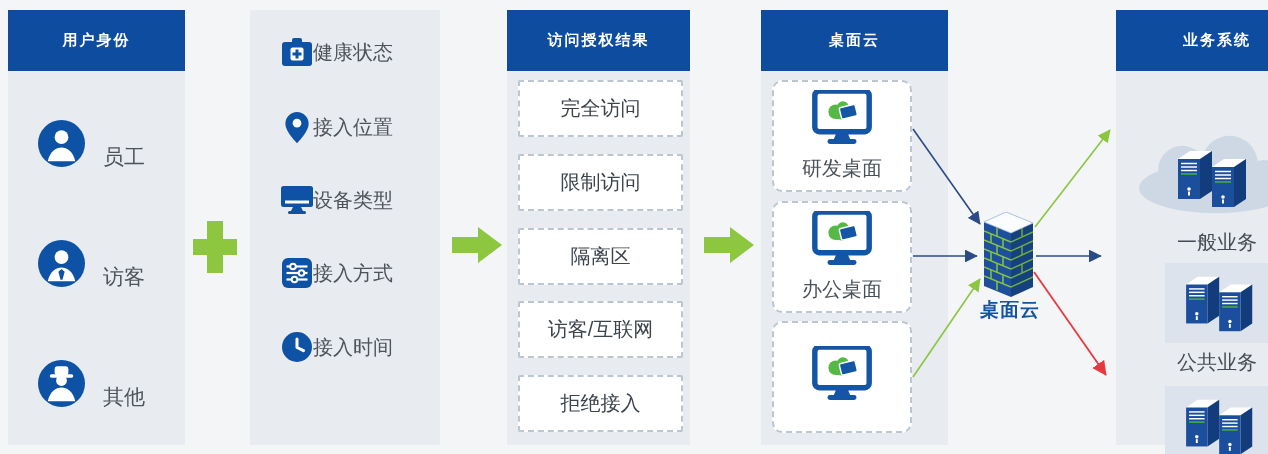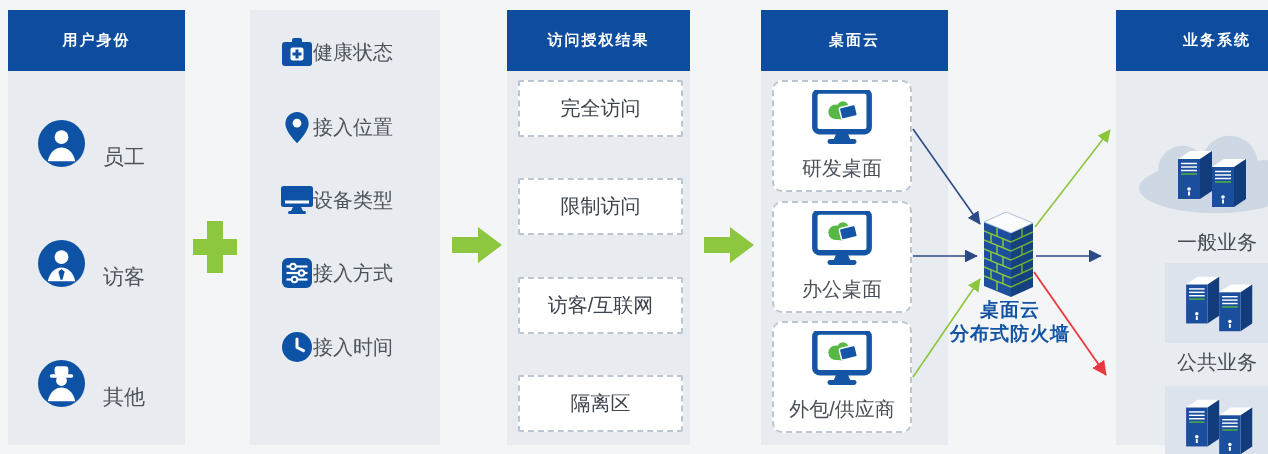--- a/index.html
+++ b/index.html
@@ -179,22 +179,23 @@
     <svg width="50" height="38" viewBox="0 0 50 38">
         <polygon points="0,11 26,11 26,1 50,19 26,37 26,27 0,27" fill="#8dc63f"></polygon>
       </svg>
   </div>
 
   <div class="panel col-auth">
     <div class="panel-header">访问授权结果</div>
     <div class="auth-body">
       <div class="auth-box">完全访问</div>
       <div class="auth-box">限制访问</div>
+      <div class="auth-box">隔离区</div>
       <div class="auth-box">访客/互联网</div>
-      <div class="auth-box">隔离区</div>
+      <div class="auth-box">拒绝接入</div>
     </div>
   </div>
 
   <div class="connector" style="left:704px;top:226px;">
     <svg width="50" height="38" viewBox="0 0 50 38">
         <polygon points="0,11 26,11 26,1 50,19 26,37 26,27 0,27" fill="#8dc63f"></polygon>
       </svg>
   </div>
 
   <div class="panel col-desktop">
@@ -239,21 +240,20 @@
               <circle cx="28" cy="24" r="8" fill="#56b845"></circle>
               <circle cx="36" cy="19" r="6.5" fill="#56b845"></circle>
               <ellipse cx="35" cy="27" rx="11" ry="5.5" fill="#56b845"></ellipse>
               <g transform="rotate(-14 42 24)">
                 <rect x="33" y="17.5" width="18" height="13" rx="2" fill="#1456a5" stroke="#fff" stroke-width="1.6"></rect>
               </g>
               <polygon points="29,47 41,47 44,54 26,54" fill="#1456a5"></polygon>
               <rect x="19" y="54" width="32" height="5.5" rx="2.7" fill="#1456a5"></rect>
             </svg>
         </span>
-        <span class="label">外包/供应商</span>
       </div>
     </div>
   </div>
 
   <div class="panel col-biz">
     <div class="panel-header">业务系统</div>
     <div class="biz-body">
 
       <span class="biz-abs" style="left:21px;top:64px;">
         <svg width="158" height="80" viewBox="0 0 157 78">
@@ -424,16 +424,15 @@
           <line x1="29" y1="75" x2="51" y2="65"></line>
         <line x1="40" y1="16" x2="40" y2="25"></line>
           <line x1="40" y1="34" x2="40" y2="43"></line>
           <line x1="40" y1="52" x2="40" y2="61"></line>
       </g>
       <polygon points="24,0 51,11 29,21 2,10" fill="#fbfcfd" stroke="#9db3d4" stroke-width="0.8"></polygon>
     </svg>
   </span>
   <div class="firewall-label">
     <div>桌面云</div>
-    <div>分布式防火墙</div>
   </div>
 
 </div>
 
 </body></html>

